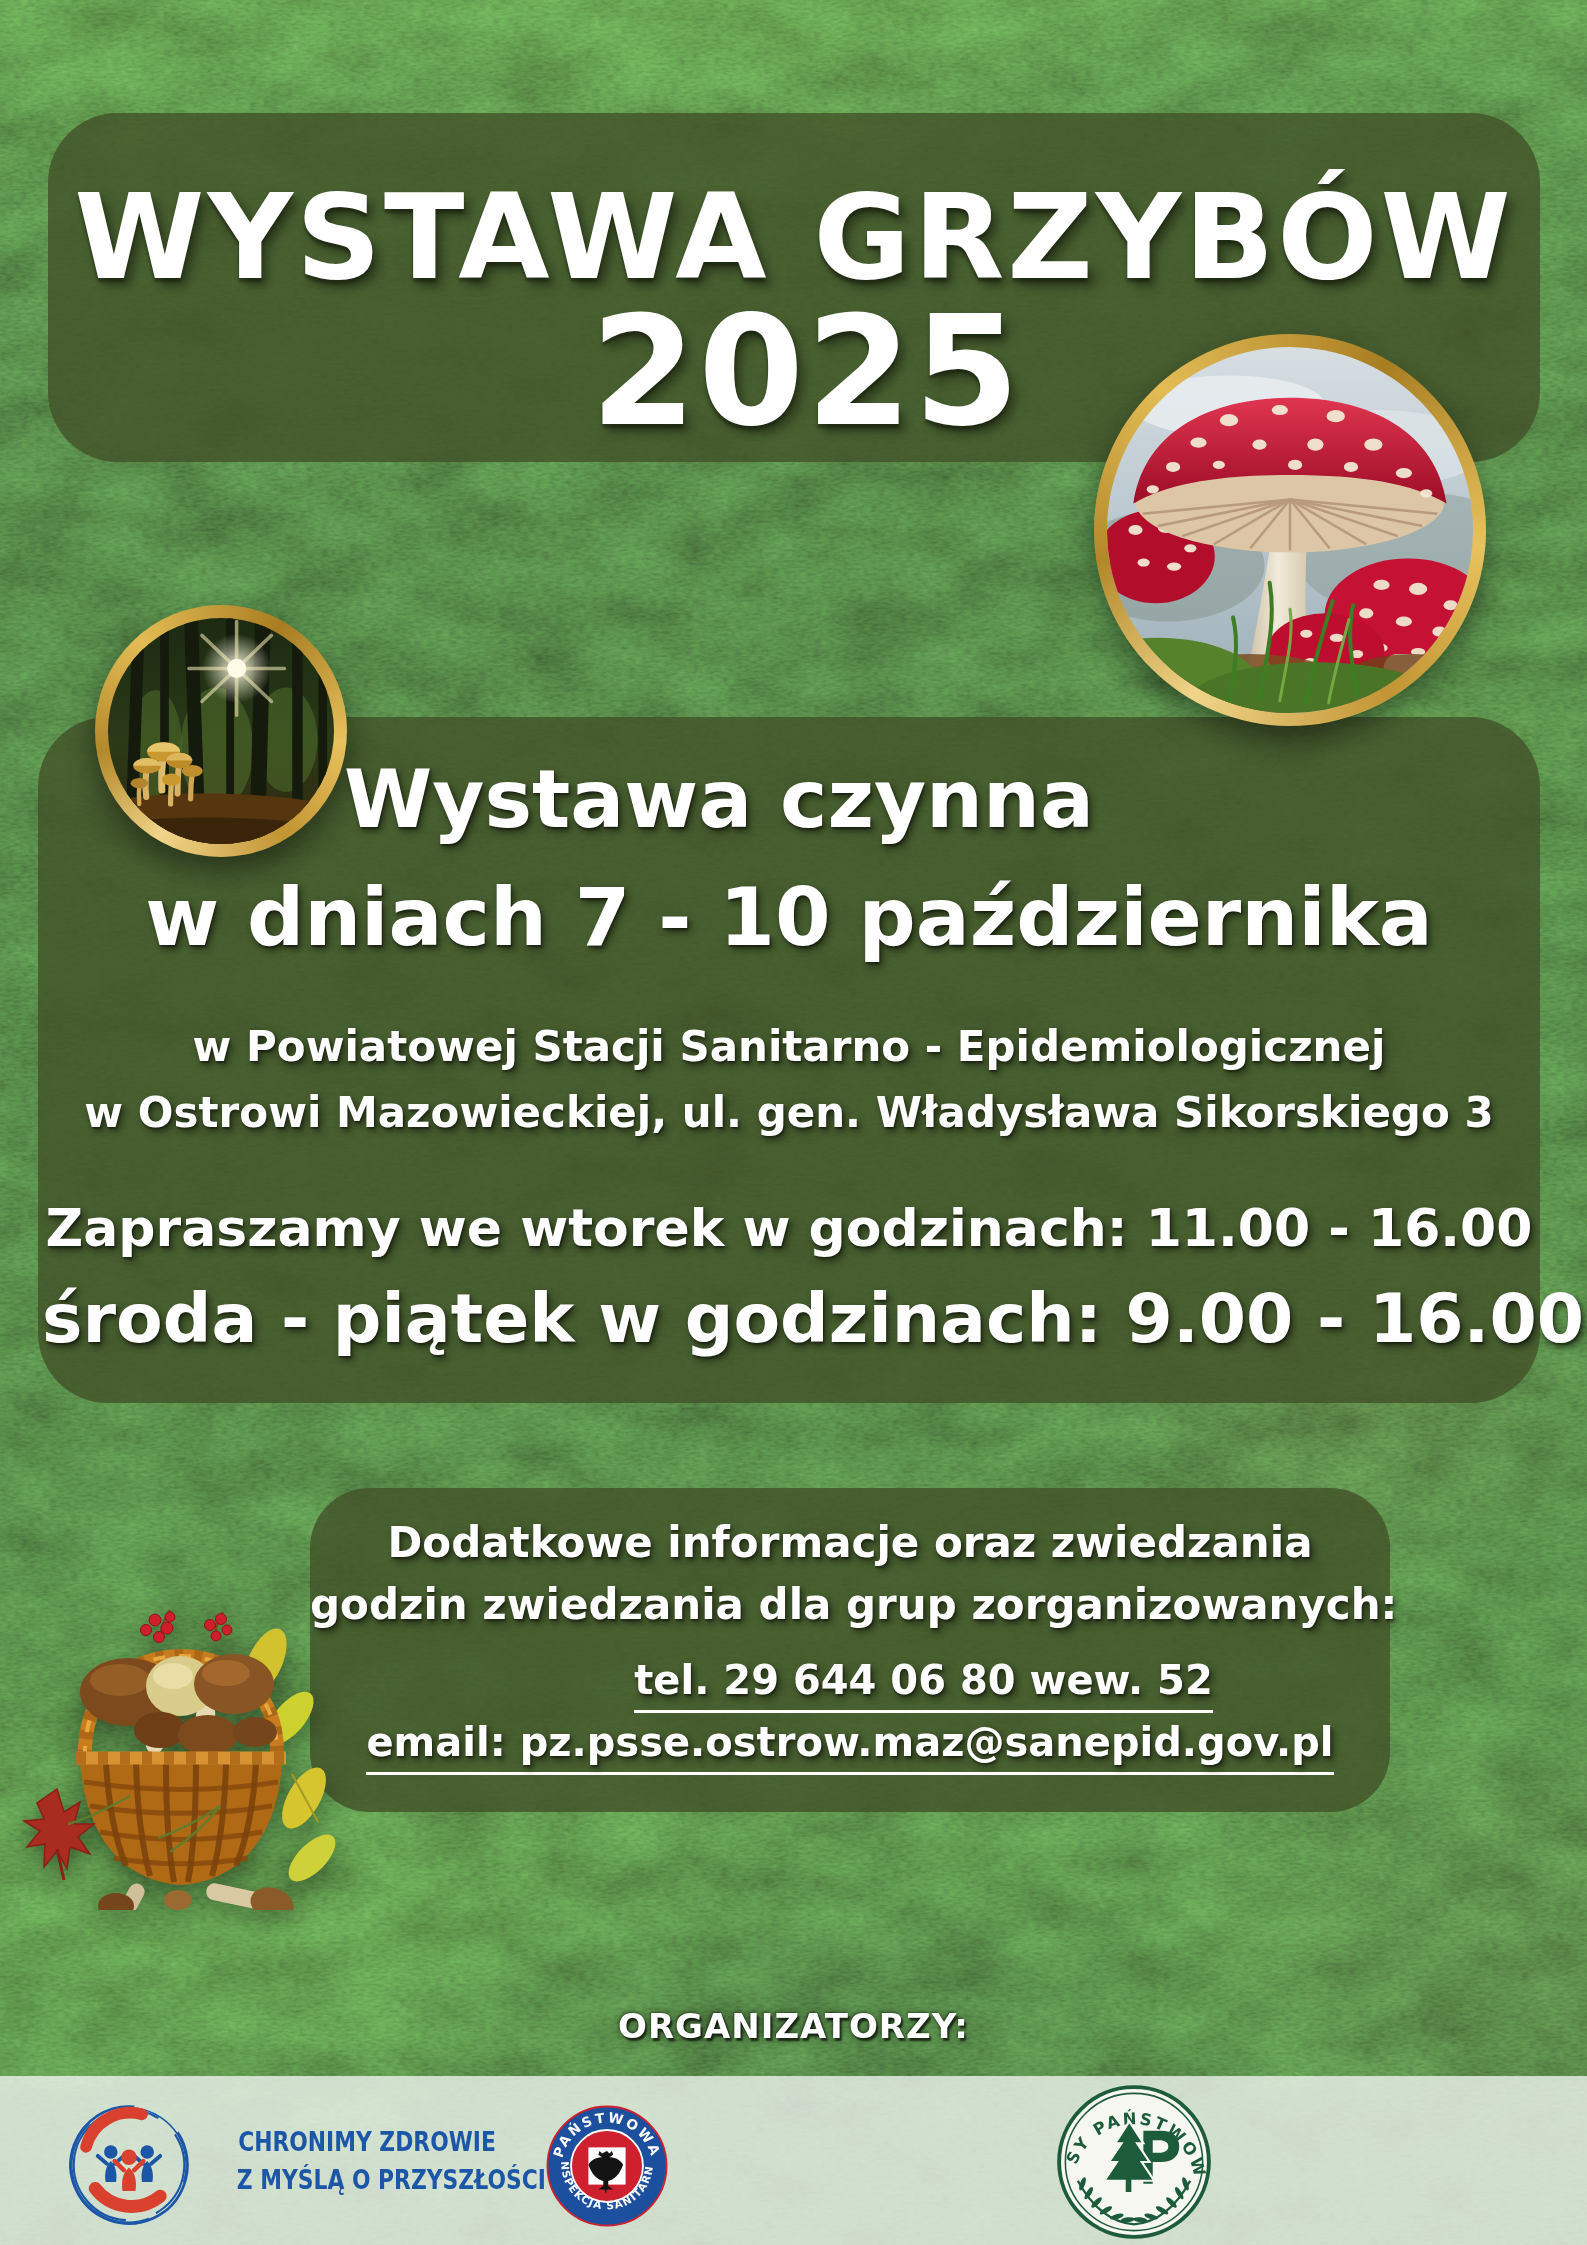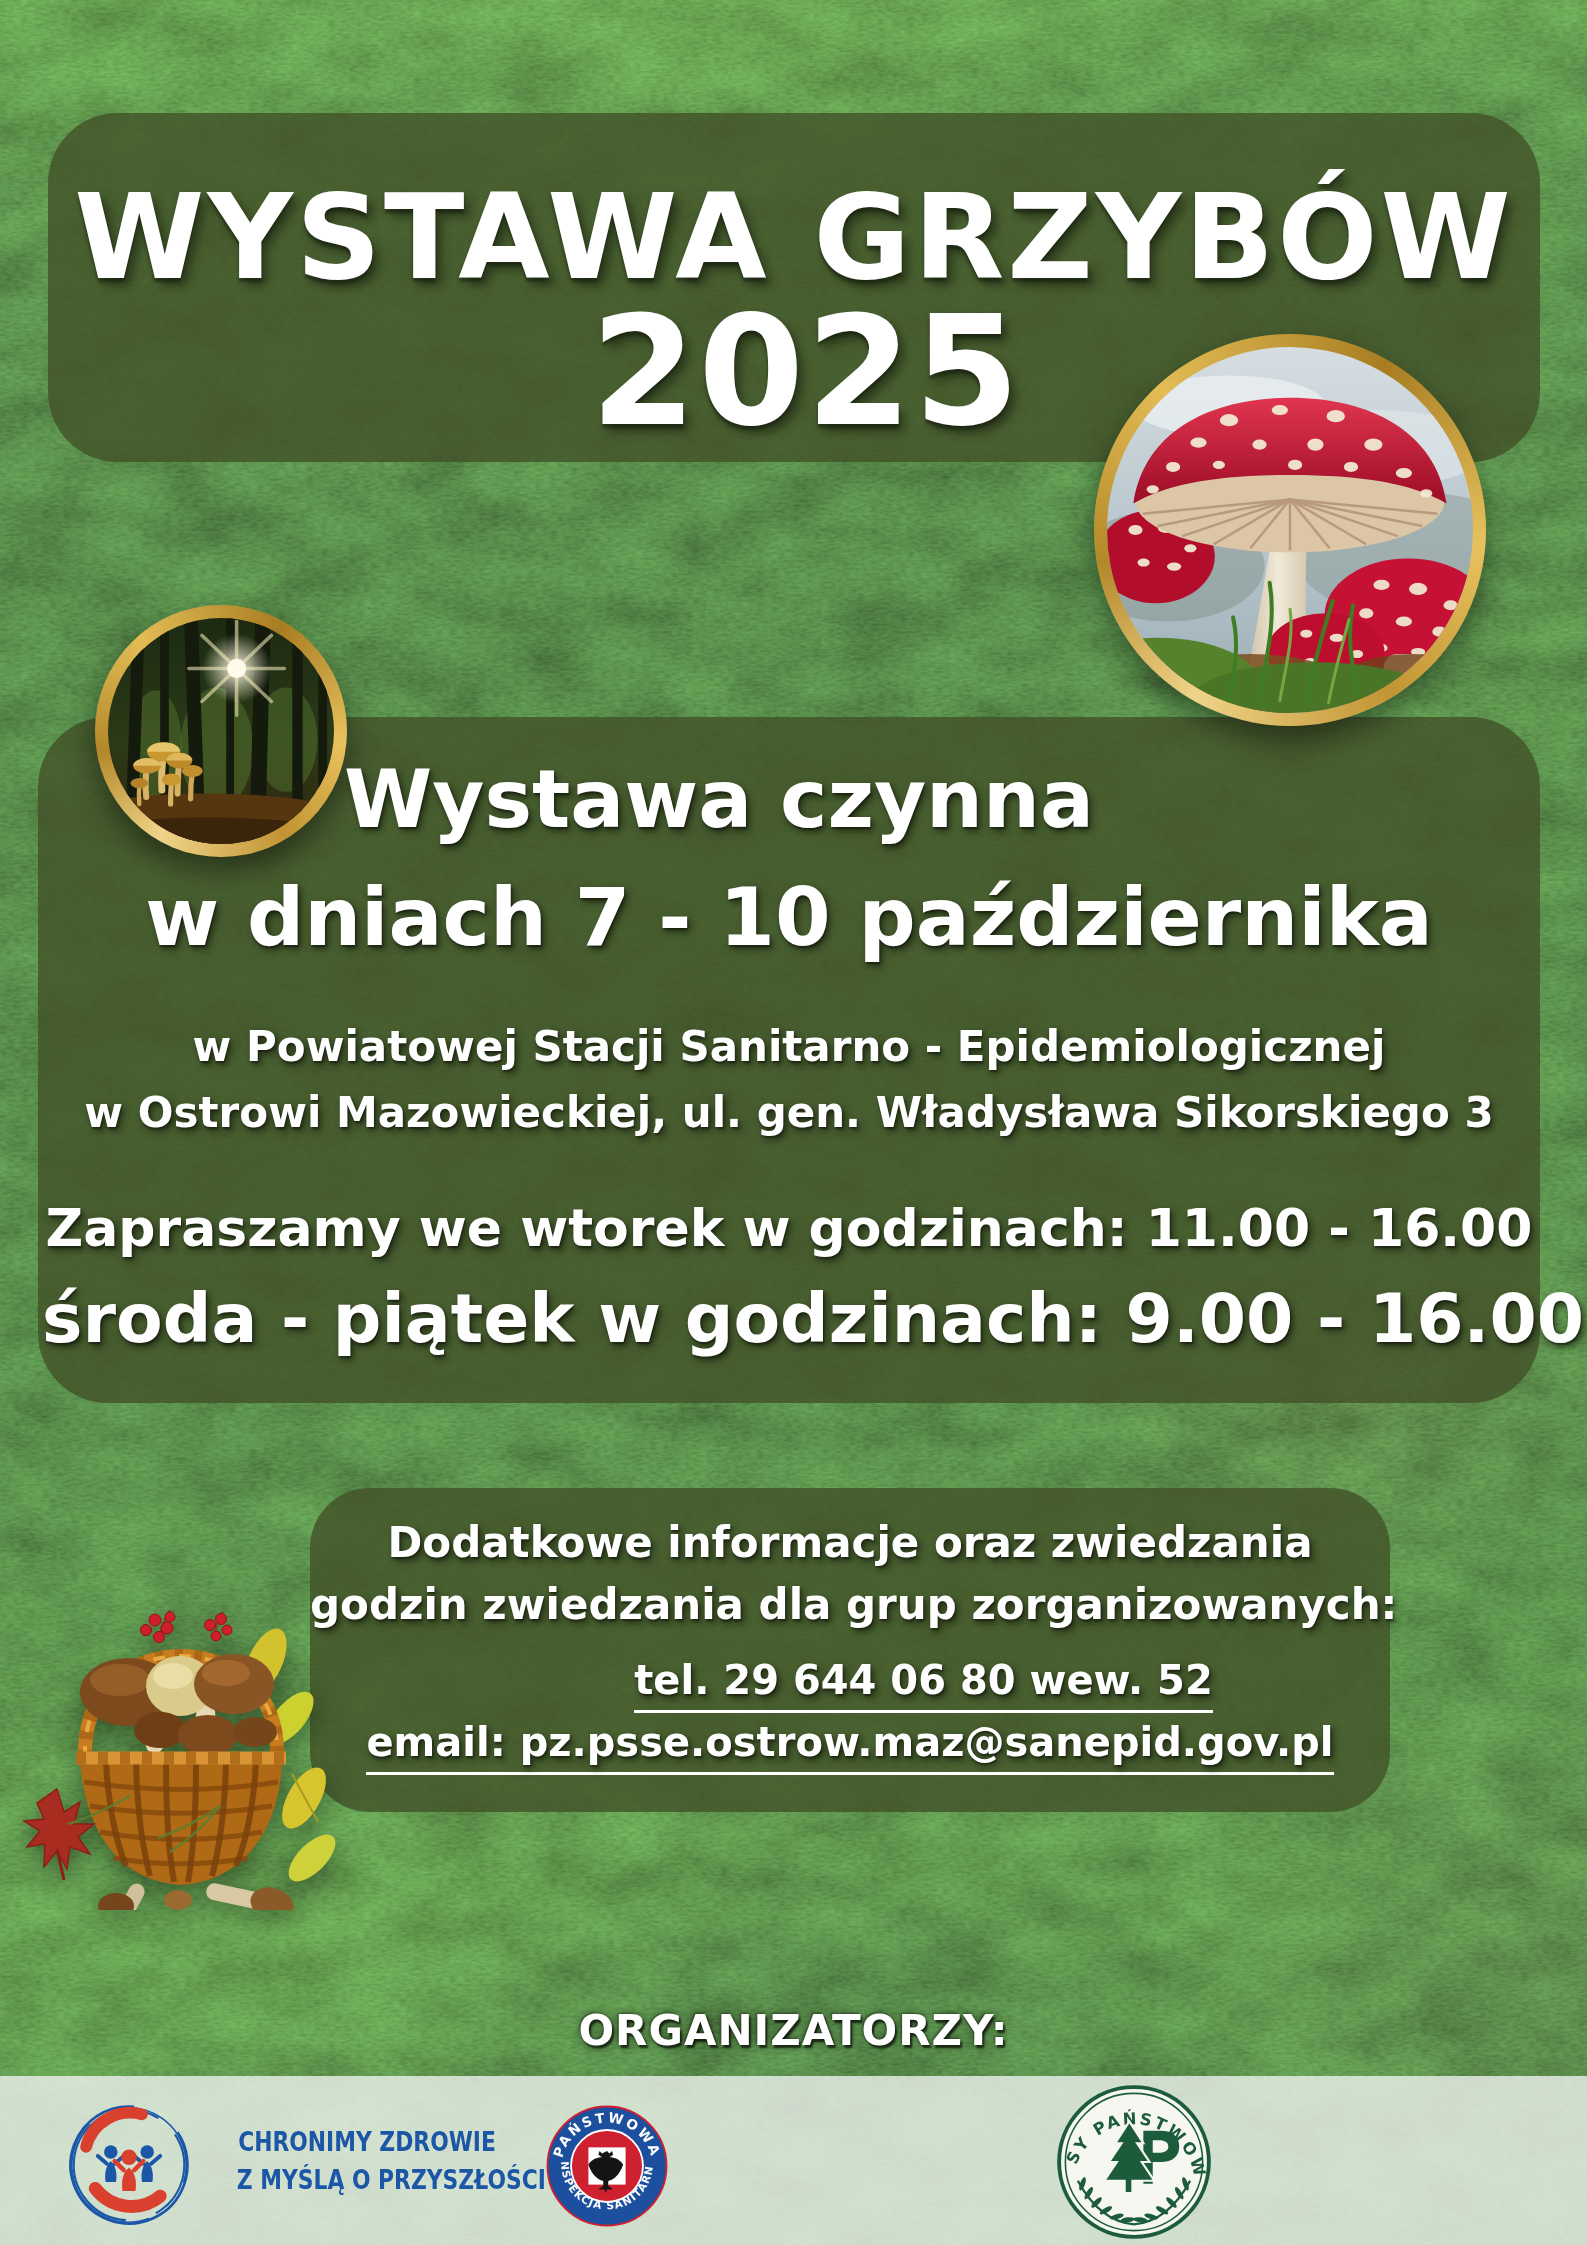--- a/index.html
+++ b/index.html
@@ -37,21 +37,21 @@
   .t-head1{left:38px;width:1362px;top:758px;font-size:80px;line-height:1.05;}
   .t-head2{left:38px;width:1502px;top:876px;font-size:80px;line-height:1.05;}
   .t-venue1{left:38px;width:1502px;top:1020px;font-size:42px;line-height:1.3;}
   .t-venue2{left:38px;width:1502px;top:1086px;font-size:42px;line-height:1.3;}
   .t-hours1{left:38px;width:1502px;top:1196px;font-size:52px;line-height:1.25;}
   .t-hours2{left:38px;width:1550px;top:1276px;font-size:68px;line-height:1.25;}
   .t-info1{left:310px;width:1080px;top:1516px;font-size:42px;line-height:1.3;}
   .t-info2{left:310px;width:1080px;top:1578px;font-size:42px;line-height:1.3;}
   .t-tel{left:310px;width:1227px;top:1654px;font-size:40px;line-height:1.3;}
   .t-email{left:310px;width:1080px;top:1716px;font-size:40px;line-height:1.3;}
-  .t-org{left:0;width:1587px;top:2006px;font-size:42px;letter-spacing:1px;
+  .t-org{left:0;width:1587px;top:2006px;font-size:34px;letter-spacing:1px;
          text-shadow:2px 3px 2px rgba(10,14,5,0.75),-1px -1px 2px rgba(10,14,5,0.4),0 0 10px rgba(10,14,5,0.5);}
   .underlined{border-bottom:3px solid #ffffff;padding-bottom:7px;cursor:pointer;}
   
   .gold-ring{position:absolute;border-radius:50%;padding:13px;
     background:conic-gradient(from 30deg,#a87d22,#e8c25e 18%,#c29433 33%,#f0d489 50%,#b3882a 64%,#e3bc55 80%,#a87d22 100%);
     box-shadow:0 14px 30px rgba(0,0,0,0.45);}
   .ring-topright{left:1094px;top:334px;width:366px;height:366px;}
   .ring-left{left:95px;top:605px;width:226px;height:226px;}
   .circle-photo{width:100%;height:100%;border-radius:50%;overflow:hidden;display:block;}
   

